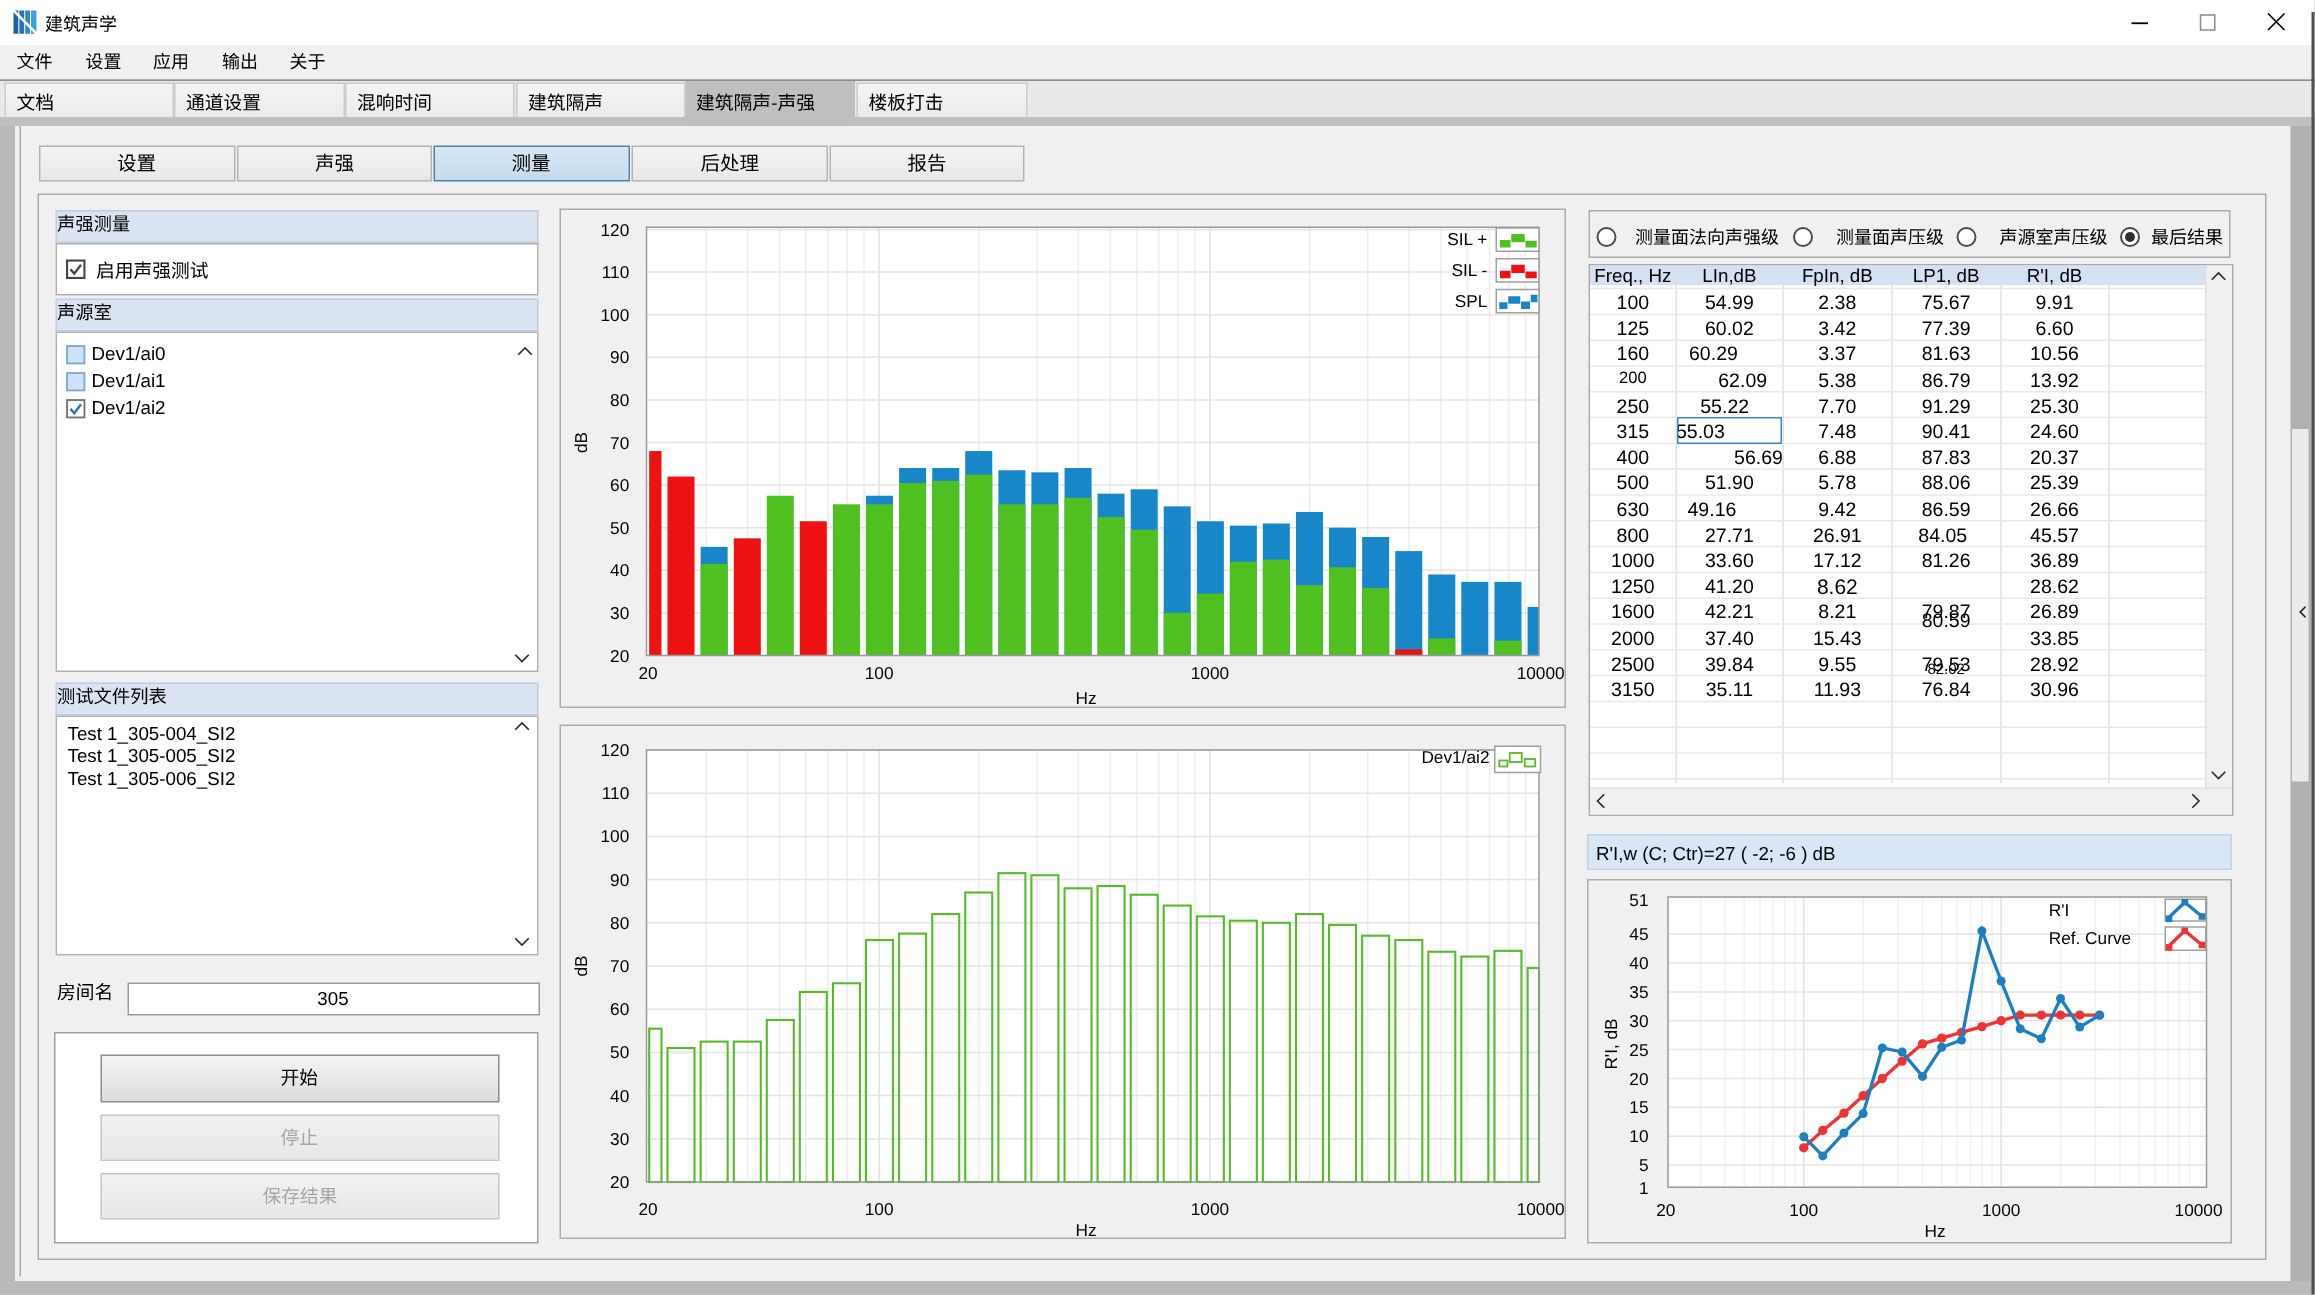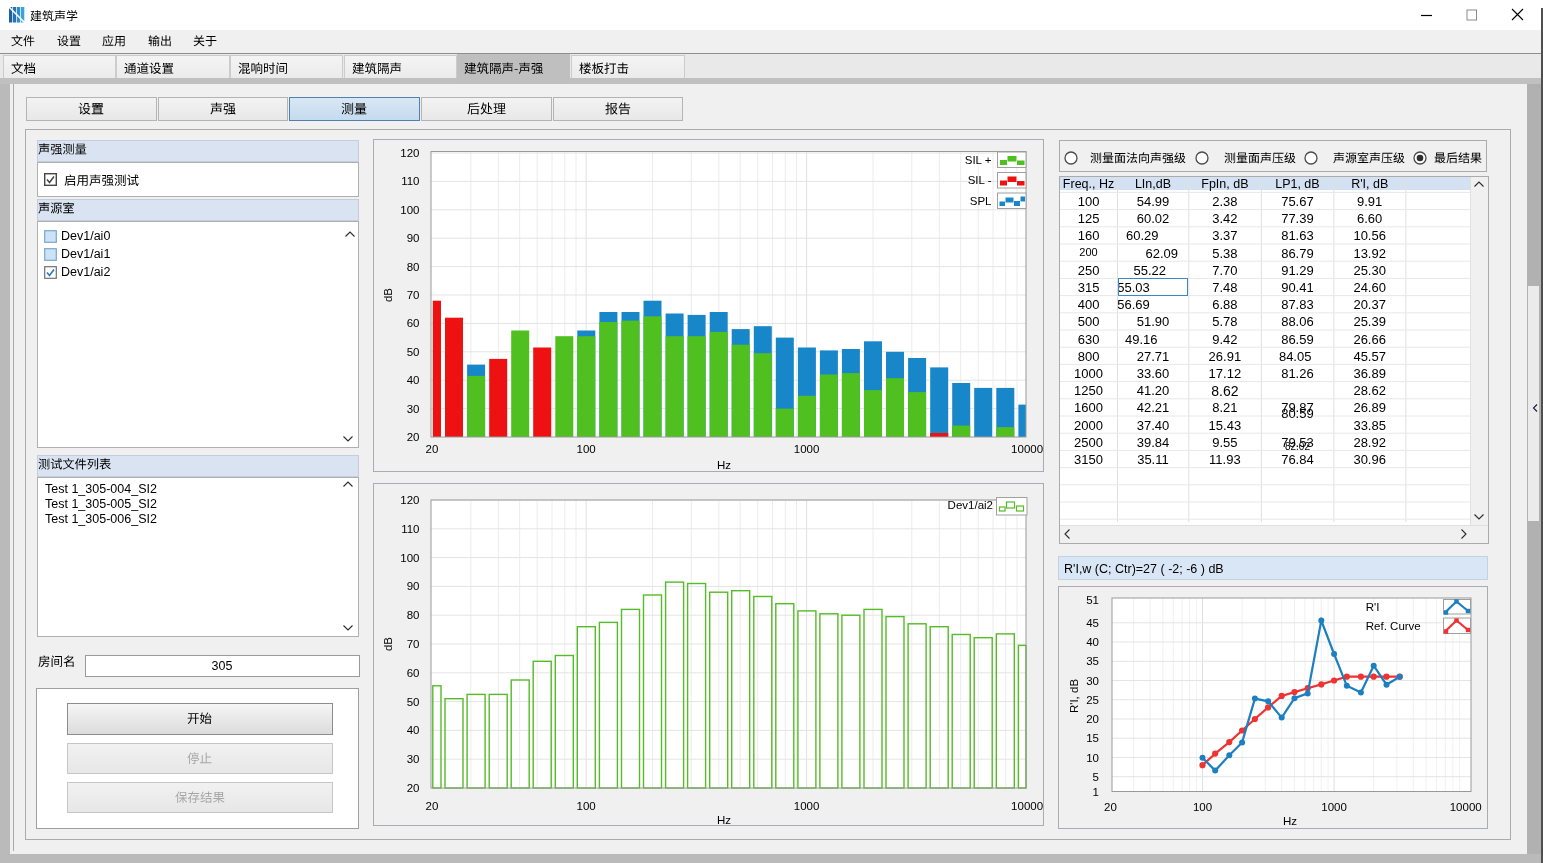--- a/index.html
+++ b/index.html
@@ -571,21 +571,21 @@
 <div class="lt" style="left:1117.3px;top:262.8px;width:65px;text-align:center;font-size:13px">55.22</div>
 <div class="lt" style="left:1188.6px;top:262.8px;width:72.6px;text-align:center;font-size:13px">7.70</div>
 <div class="lt" style="left:1261.2px;top:262.8px;width:72.5px;text-align:center;font-size:13px">91.29</div>
 <div class="lt" style="left:1333.7px;top:262.8px;width:72.0px;text-align:center;font-size:13px">25.30</div>
 <div class="lt" style="left:1059.8px;top:280.0px;width:57.5px;text-align:center;font-size:13px">315</div>
 <div class="lt" style="left:1117.3px;top:280.0px;width:71.3px;text-align:left;font-size:13px">55.03</div>
 <div class="lt" style="left:1188.6px;top:280.0px;width:72.6px;text-align:center;font-size:13px">7.48</div>
 <div class="lt" style="left:1261.2px;top:280.0px;width:72.5px;text-align:center;font-size:13px">90.41</div>
 <div class="lt" style="left:1333.7px;top:280.0px;width:72.0px;text-align:center;font-size:13px">24.60</div>
 <div class="lt" style="left:1059.8px;top:297.2px;width:57.5px;text-align:center;font-size:13px">400</div>
-<div class="lt" style="left:1117.3px;top:297.2px;width:71.3px;text-align:left;font-size:13px">56.69</div>
+<div class="lt" style="left:1117.3px;top:297.2px;width:71.3px;text-align:right;font-size:13px">56.69</div>
 <div class="lt" style="left:1188.6px;top:297.2px;width:72.6px;text-align:center;font-size:13px">6.88</div>
 <div class="lt" style="left:1261.2px;top:297.2px;width:72.5px;text-align:center;font-size:13px">87.83</div>
 <div class="lt" style="left:1333.7px;top:297.2px;width:72.0px;text-align:center;font-size:13px">20.37</div>
 <div class="lt" style="left:1059.8px;top:314.4px;width:57.5px;text-align:center;font-size:13px">500</div>
 <div class="lt" style="left:1117.3px;top:314.4px;width:71.3px;text-align:center;font-size:13px">51.90</div>
 <div class="lt" style="left:1188.6px;top:314.4px;width:72.6px;text-align:center;font-size:13px">5.78</div>
 <div class="lt" style="left:1261.2px;top:314.4px;width:72.5px;text-align:center;font-size:13px">88.06</div>
 <div class="lt" style="left:1333.7px;top:314.4px;width:72.0px;text-align:center;font-size:13px">25.39</div>
 <div class="lt" style="left:1059.8px;top:331.6px;width:57.5px;text-align:center;font-size:13px">630</div>
 <div class="lt" style="left:1117.3px;top:331.6px;width:48px;text-align:center;font-size:13px">49.16</div>

